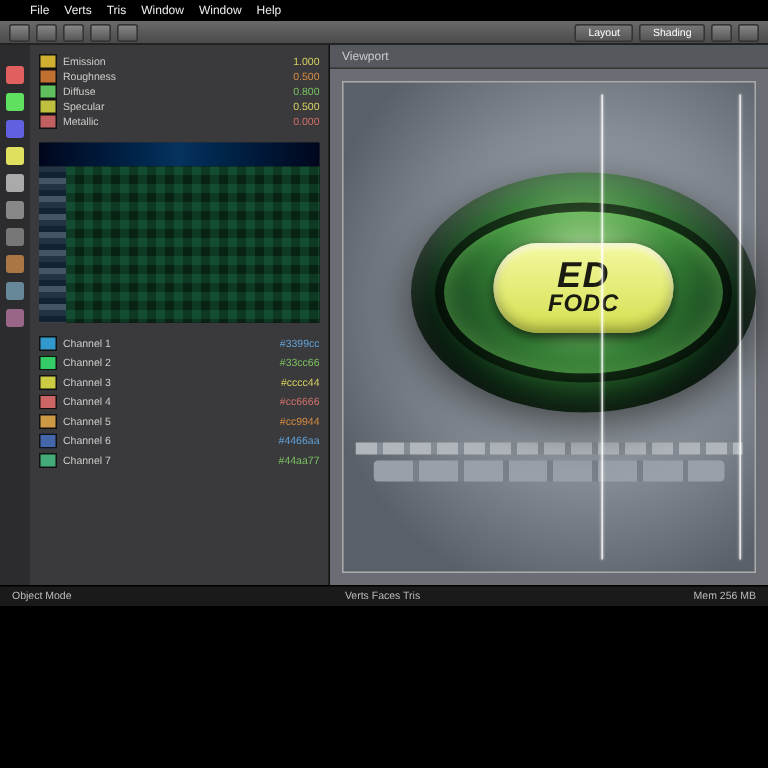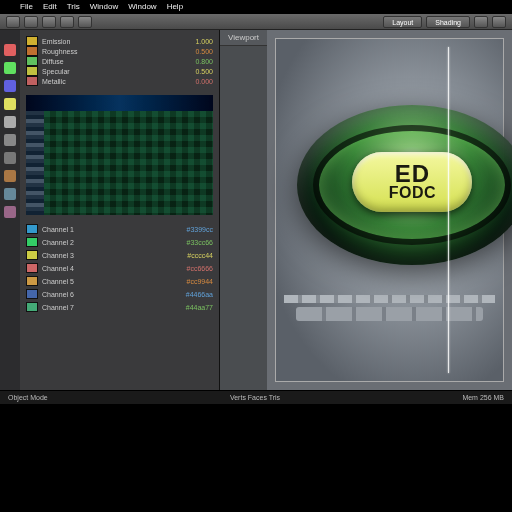--- a/index.html
+++ b/index.html
@@ -19,42 +19,42 @@
   .panels { flex: 1; display: flex; flex-direction: column; padding: 6px 6px; gap: 3px; overflow: hidden; }
   .panel-row { display: flex; align-items: center; gap: 4px; }
   .swatch { width: 12px; height: 10px; border: 1px solid #111; }
   .lbl { font-size: 7px; color: #ccc; }
   .val { font-size: 7px; }
   .blockgrid { margin-top: 6px; width: 100%; height: 120px; background: #222; position: relative; }
   .blockgrid .bg-top { position: absolute; top: 0; left: 0; right: 0; height: 16px; background: linear-gradient(90deg,#123,#246,#123); filter: contrast(1.3); }
   .blockgrid .bg-left { position: absolute; top: 16px; left: 0; bottom: 0; width: 18px; background: repeating-linear-gradient(#234 0 4px,#123 4px 8px,#456 8px 12px); }
   .blockgrid .bg-fill { position: absolute; top: 16px; left: 18px; right: 0; bottom: 0; background: repeating-linear-gradient(#0a2a1a 0 6px, #04120a 6px 12px), repeating-linear-gradient(90deg,#0a2a1a 0 6px,#04120a 6px 12px); background-blend-mode: screen; }
   .lower-rows { margin-top: 6px; display: flex; flex-direction: column; gap: 3px; }
-  .viewport-col { flex: 1; display: flex; background: #4a4d50; }
+  .viewport-col { flex: 1; display: flex; flex-direction: column; background: #4a4d50; }
   .vp-tab { height: 16px; background: #55585c; display: flex; align-items: center; padding: 0 8px; font-size: 8px; border-bottom: 1px solid #333; }
   .viewport { flex: 1; position: relative; background: #6a6e74; overflow: hidden; }
-  .canvas { position: absolute; inset: 8px; background: radial-gradient(ellipse at 60% 45%, #b9c0c6 0%, #8d949c 40%, #5a6068 80%); border: 1px solid #aaa; }
+  .canvas { position: absolute; inset: 8px; background: radial-gradient(ellipse at 60% 45%, #b9c0c6 0%, #8d949c 40%, #5a6068 80%); border: 1px solid #aaa; font-style: italic; }
   .logo-base { position: absolute; left: 50%; top: 38%; transform: translate(-40%, -40%); width: 230px; height: 160px; border-radius: 50%; background: radial-gradient(circle at 50% 40%, rgba(255,255,255,0.6) 0%, rgba(120,200,90,0.7) 15%, rgba(40,120,40,0.9) 40%, rgba(10,40,20,1) 70%, #020a05 100%); box-shadow: 0 8px 30px rgba(0,0,0,0.6), inset 0 -10px 30px rgba(0,0,0,0.7), inset 0 8px 20px rgba(255,255,255,0.3); }
   .logo-ring { position: absolute; inset: 20px 16px; border-radius: 50%; border: 6px solid rgba(0,0,0,0.6); box-shadow: inset 0 0 20px rgba(150,255,120,0.5); }
   .logo-pill { position: absolute; left: 50%; top: 50%; transform: translate(-50%,-55%); width: 120px; height: 60px; background: linear-gradient(#f4f8a0, #d4e050); border-radius: 30px; box-shadow: 0 3px 8px rgba(0,0,0,0.7), inset 0 -4px 8px rgba(0,0,0,0.3), inset 0 3px 5px rgba(255,255,255,0.7); display: flex; flex-direction: column; align-items: center; justify-content: center; font-weight: 900; color: #1a1a10; }
   .logo-text1 { font-size: 24px; letter-spacing: 1px; line-height: 22px; }
   .logo-text2 { font-size: 16px; letter-spacing: 0.5px; line-height: 16px; text-align: right; }
   .guide-v { position: absolute; top: 8px; bottom: 8px; width: 1px; background: rgba(255,255,255,0.85); box-shadow: 0 0 2px #fff; }
   .floor-strip { position: absolute; left: 20px; right: 20px; bottom: 60px; height: 14px; background: repeating-linear-gradient(90deg, #9aa0a7 0 26px, #7a8088 26px 30px); border-radius: 3px; }
   .floor-strip2 { position: absolute; left: 8px; right: 8px; bottom: 78px; height: 8px; background: repeating-linear-gradient(90deg, #b0b6bc 0 14px, #868c93 14px 18px); }
   .statusbar { height: 14px; background: #1a1a1a; display: flex; gap: 18px; align-items: center; padding: 0 8px; font-size: 7px; color: #bbb; border-top: 1px solid #000; }
   .tag-ylw { color: #d6d060; } .tag-orn { color: #d68a40; } .tag-grn { color: #7ac060; } .tag-blu { color: #60a0d6; } .tag-red { color: #d0706a; }
 </style>
 </head>
 <body>
 
 <div class="wrap">
   <div class="menubar">
     <span>File</span>
-    <span>Edit</span>
+    <span>Verts</span>
     <span>Tris</span>
     <span>Window</span>
     <span>Window</span>
     <span>Help</span>
   </div>
 
   <div class="toolbar">
     <div class="tool-btn"></div>
     <div class="tool-btn"></div>
     <div class="tool-btn"></div>

